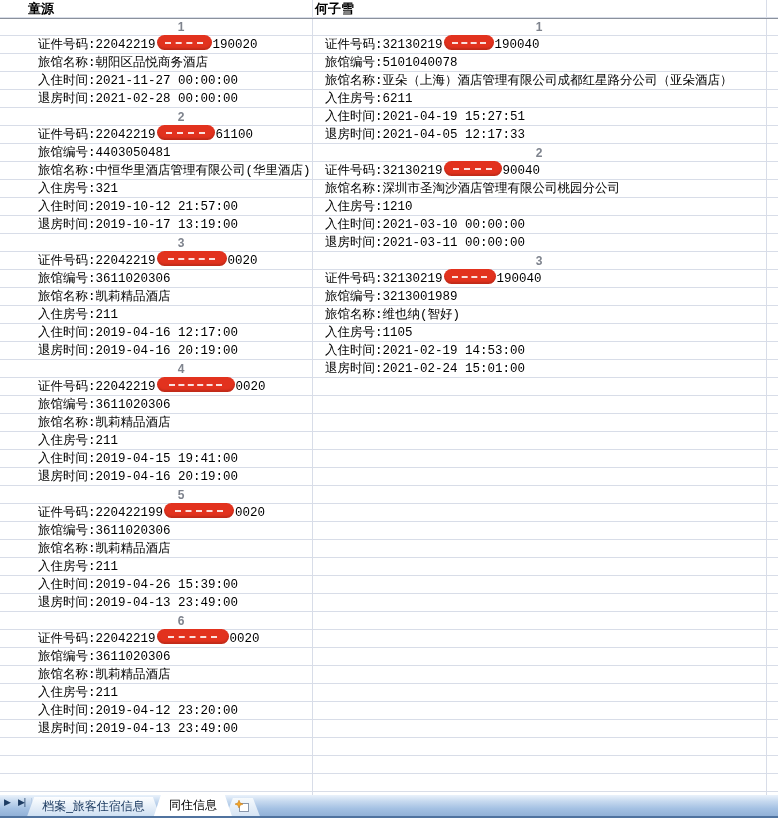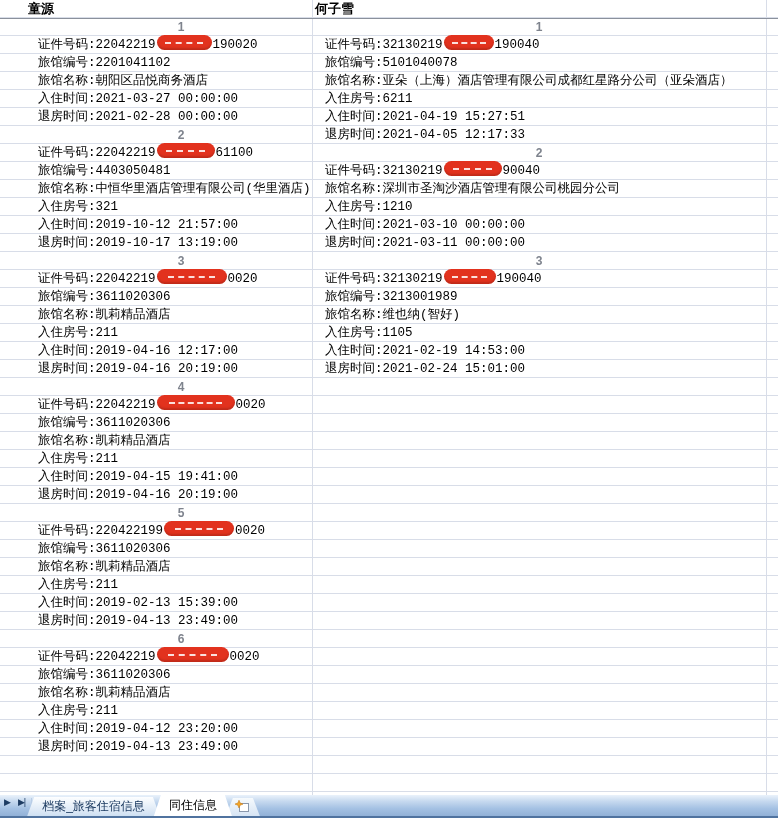--- a/index.html
+++ b/index.html
@@ -64,23 +64,22 @@
 
 <div id="sheet">
   <div class="vline" id="vline-a"></div>
   <div class="vline" id="vline-b"></div>
   <div class="header-underline"></div>
 
 <div class="col" style="left: 12px; width: 312px; margin-left: 13px;">
       <div class="row header">童源</div>
       <div class="row num">1</div>
       <div class="row field"><span>证件号码:</span><span>22042219</span><span class="redact" style="width: 55px; background: rgb(226, 50, 30);"><span class="redact-dash"></span></span><span>190020</span></div>
-      <div class="row field"><span>旅馆编号:</span><span>2201041102</span></div>
       <div class="row field"><span>旅馆名称:</span><span>朝阳区品悦商务酒店</span></div>
-      <div class="row field"><span>入住时间:</span><span>2021-03-27 00:00:00</span></div>
+      <div class="row field"><span>入住时间:</span><span>2021-11-27 00:00:00</span></div>
       <div class="row field"><span>退房时间:</span><span>2021-02-28 00:00:00</span></div>
       <div class="row num">2</div>
       <div class="row field"><span>证件号码:</span><span>22042219</span><span class="redact" style="width: 58px; background: rgb(226, 50, 30);"><span class="redact-dash"></span></span><span>61100</span></div>
       <div class="row field"><span>旅馆编号:</span><span>4403050481</span></div>
       <div class="row field"><span>旅馆名称:</span><span>中恒华里酒店管理有限公司(华里酒店)</span></div>
       <div class="row field"><span>入住房号:</span><span>321</span></div>
       <div class="row field"><span>入住时间:</span><span>2019-10-12 21:57:00</span></div>
       <div class="row field"><span>退房时间:</span><span>2019-10-17 13:19:00</span></div>
       <div class="row num">3</div>
       <div class="row field"><span>证件号码:</span><span>22042219</span><span class="redact" style="width: 70px; background: rgb(226, 50, 30);"><span class="redact-dash"></span></span><span>0020</span></div>
@@ -94,21 +93,21 @@
       <div class="row field"><span>旅馆编号:</span><span>3611020306</span></div>
       <div class="row field"><span>旅馆名称:</span><span>凯莉精品酒店</span></div>
       <div class="row field"><span>入住房号:</span><span>211</span></div>
       <div class="row field"><span>入住时间:</span><span>2019-04-15 19:41:00</span></div>
       <div class="row field"><span>退房时间:</span><span>2019-04-16 20:19:00</span></div>
       <div class="row num">5</div>
       <div class="row field"><span>证件号码:</span><span>220422199</span><span class="redact" style="width: 70px; background: rgb(226, 50, 30);"><span class="redact-dash"></span></span><span>0020</span></div>
       <div class="row field"><span>旅馆编号:</span><span>3611020306</span></div>
       <div class="row field"><span>旅馆名称:</span><span>凯莉精品酒店</span></div>
       <div class="row field"><span>入住房号:</span><span>211</span></div>
-      <div class="row field"><span>入住时间:</span><span>2019-02-13 15:39:00</span></div>
+      <div class="row field"><span>入住时间:</span><span>2019-04-26 15:39:00</span></div>
       <div class="row field"><span>退房时间:</span><span>2019-04-13 23:49:00</span></div>
       <div class="row num">6</div>
       <div class="row field"><span>证件号码:</span><span>22042219</span><span class="redact" style="width: 72px; background: rgb(226, 50, 30);"><span class="redact-dash"></span></span><span>0020</span></div>
       <div class="row field"><span>旅馆编号:</span><span>3611020306</span></div>
       <div class="row field"><span>旅馆名称:</span><span>凯莉精品酒店</span></div>
       <div class="row field"><span>入住房号:</span><span>211</span></div>
       <div class="row field"><span>入住时间:</span><span>2019-04-12 23:20:00</span></div>
       <div class="row field"><span>退房时间:</span><span>2019-04-13 23:49:00</span></div>
     </div>
     <div class="col" style="left: 312px; width: 454px;">

